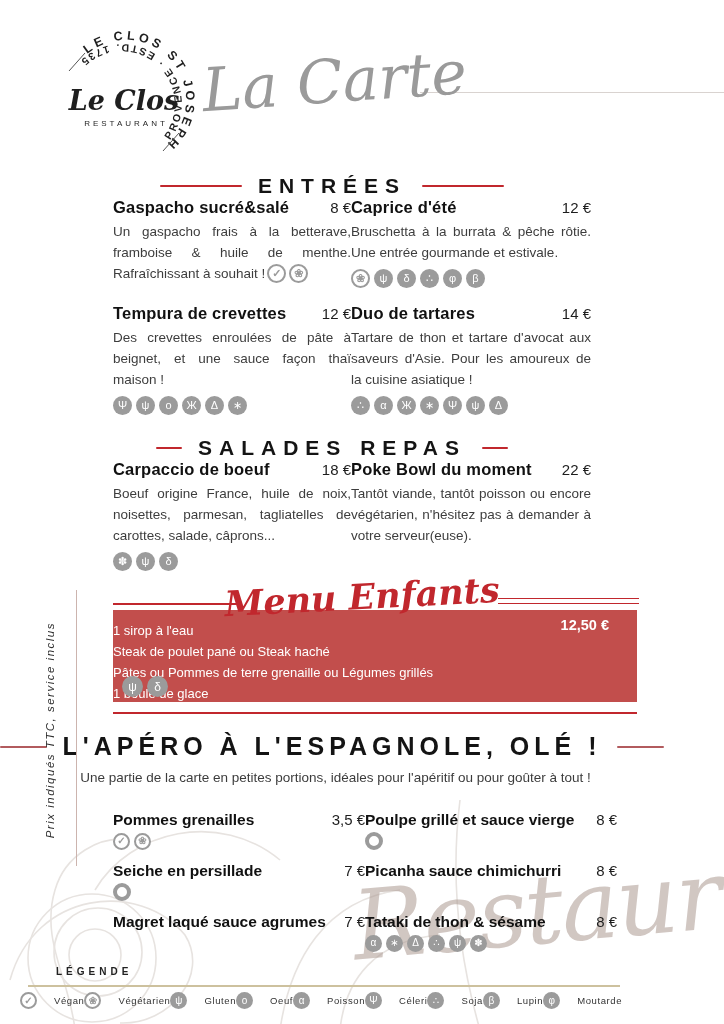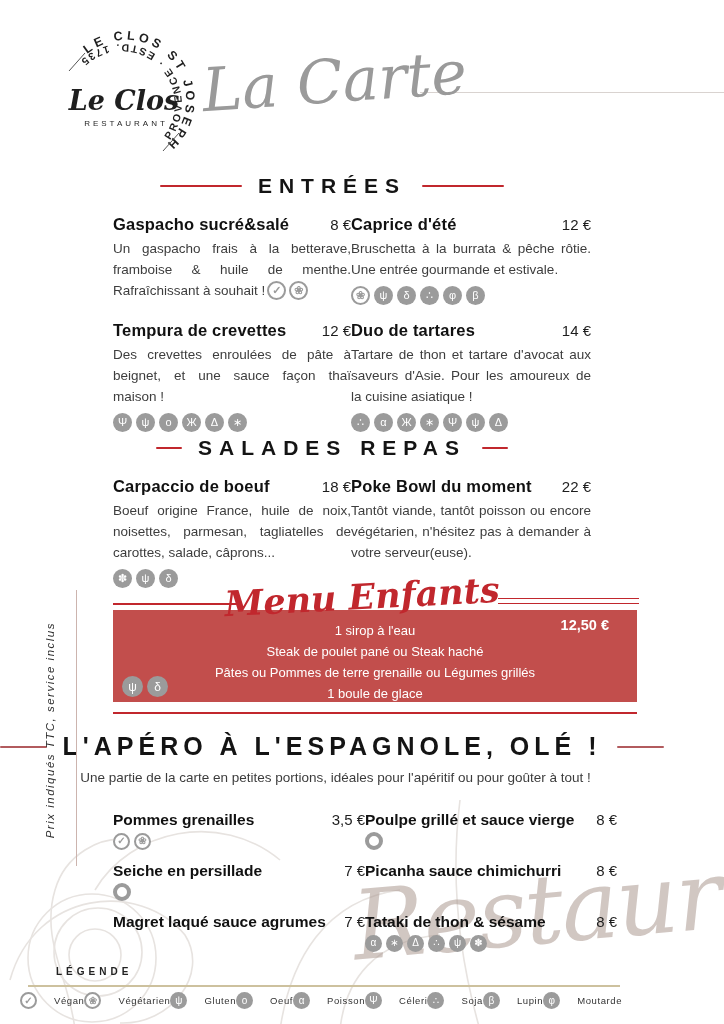--- a/index.html
+++ b/index.html
@@ -32,21 +32,21 @@
   .sec-title{font-weight:800;font-size:21px;letter-spacing:7px;color:#141414;white-space:nowrap;}
   .hline{height:2px;background:#c1272d;border-radius:1px;}
   .sec-entrees .hline{width:82px;}
   .sec-salades .hline{width:26px;}
   .sec-apero  .hline{width:54px;background:#b25b5e;}
   .sec-apero .sec-title{font-size:25px;letter-spacing:5px;}
   .sec-sub{margin-top:9px;text-align:center;font-size:13.5px;color:#3c3c3c;padding-left:7px;}
 
   
   .menu-grid{display:grid;grid-template-columns:238px 240px;justify-content:space-between;
-    padding:0 76px 0 113px;row-gap:16px;margin-top:17px;}
+    padding:0 76px 0 113px;row-gap:16px;}
   .m-head{display:flex;justify-content:space-between;align-items:baseline;}
   .m-name{font-weight:700;font-size:16.5px;letter-spacing:.2px;color:#111;}
   .m-price{font-size:15px;font-weight:500;white-space:nowrap;margin-left:8px;}
   .m-desc{margin-top:4px;font-size:13.5px;line-height:21px;color:#3d3d3d;text-align:justify;}
   .m-icons{margin-top:5px;min-height:20px;display:flex;align-items:center;}
 
   
   .badge{width:19px;height:19px;border-radius:50%;background:#9b9b9b;color:#fff;
     display:inline-flex;align-items:center;justify-content:center;
     font-size:11px;line-height:1;margin-right:4px;flex:0 0 auto;vertical-align:middle;}
@@ -58,21 +58,21 @@
   .kids{position:absolute;left:0;top:576px;width:724px;z-index:2;}
   .kids-script{position:absolute;left:50%;top:0;transform:translateX(-50%) rotate(-3deg);
     font-family:"DejaVu Serif",serif;font-style:italic;font-weight:bold;font-size:35px;
     color:#c1272d;z-index:3;white-space:nowrap;}
   .kids-line-l{position:absolute;left:113px;top:27px;width:124px;height:2px;background:#c1272d;}
   .kids-line-r{position:absolute;left:498px;top:22px;width:141px;height:4px;
     border-top:1.5px solid #c1272d;border-bottom:1.5px solid #c1272d;}
   .kids-banner{margin:34px 87px 0 113px;height:92px;background:#c24e4c;position:relative;
     color:#fff;padding-top:10px;box-sizing:border-box;}
   .kids-price{position:absolute;right:28px;top:7px;font-weight:800;font-size:14.5px;}
-  .kids-lines{text-align:center;font-size:13px;line-height:21px;}
+  .kids-lines{text-align:left;font-size:13px;line-height:21px;}
   .kids-icons{position:absolute;left:9px;bottom:5px;display:flex;}
   .kids-icons .badge{width:21px;height:21px;font-size:12px;}
   .kids-bottom-line{margin:10px 87px 0 113px;height:2px;background:#c1272d;}
 
   
   .ap-grid{display:grid;grid-template-columns:252px 252px;justify-content:space-between;
     padding:0 76px 0 113px;margin-top:26px;}
   .ap-cell{height:51px;}
   .ap-head{display:flex;justify-content:space-between;align-items:baseline;}
   .ap-name{font-weight:700;font-size:15.5px;color:#111;}

